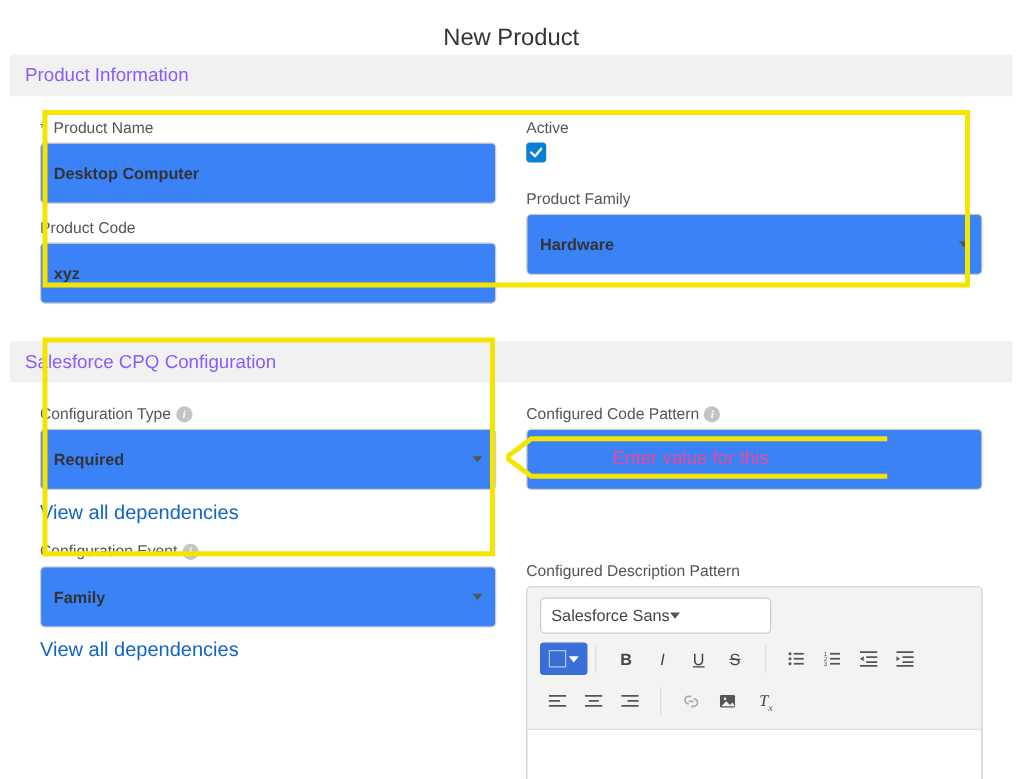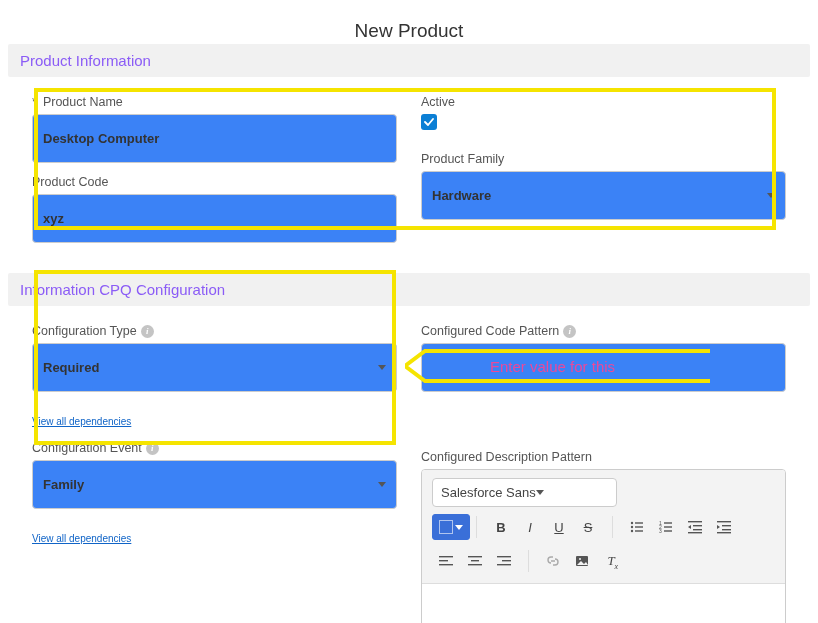--- a/index.html
+++ b/index.html
@@ -62,25 +62,24 @@
     border-top: 5px solid #555;
   }
   .checkbox-box {
     width: 16px; height: 16px;
     background: #0b7fd5;
     border-radius: 3px;
     display: flex; align-items: center; justify-content: center;
   }
   .checkbox-box svg { display:block; }
   .view-deps {
-    font-size: 10px;
+    font-size: 16px;
     color: #1064c7;
-    margin-top: 24px;
+    margin-top: 10px;
     cursor: pointer;
-    text-decoration: underline;
   }
   .info-icon {
     width: 13px; height: 13px;
     border-radius: 50%;
     background: #c4c4c4;
     display: inline-flex;
     align-items: center; justify-content: center;
     color: #fff; font-size: 9px; font-weight: bold;
     font-family: serif; font-style: italic;
   }
@@ -168,21 +167,21 @@
     <div class="field" style="margin-top:22px;">
       <div class="field-label">Product Family</div>
       <div class="select-input">
         <span>Hardware</span>
         <span class="caret"></span>
       </div>
     </div>
   </div>
 </div>
 
-<div class="section-header">Information CPQ Configuration</div>
+<div class="section-header">Salesforce CPQ Configuration</div>
 <div class="section-body">
   <div class="col">
     <div class="field">
       <div class="field-label">
         <span>Configuration Type</span>
         <span class="info-icon">i</span>
       </div>
       <div class="select-input">
         <span>Required</span>
         <span class="caret"></span>

